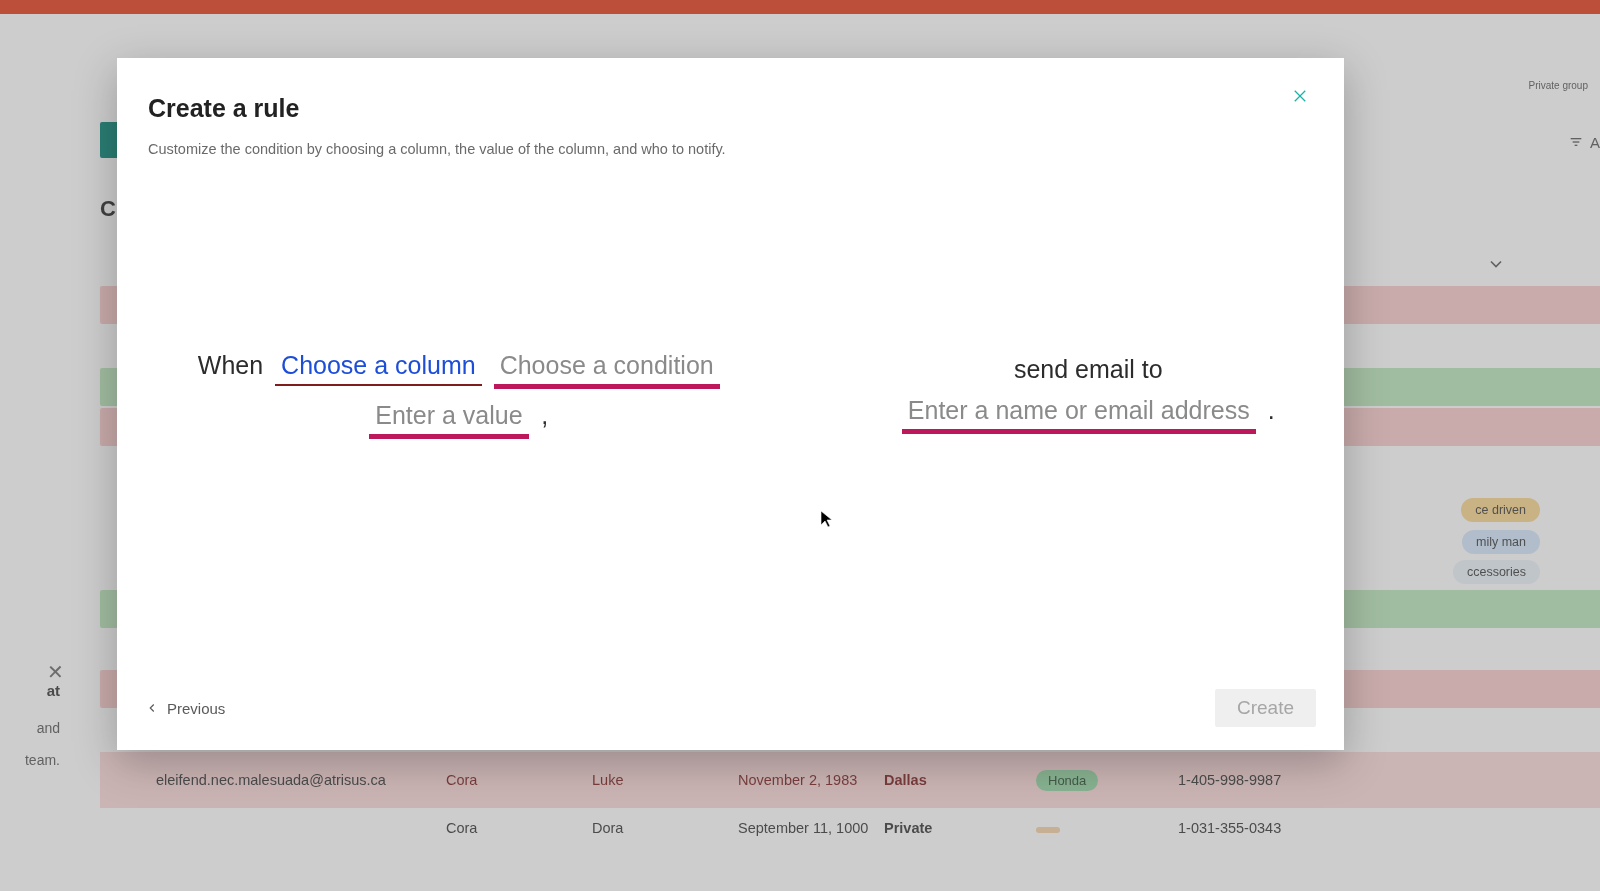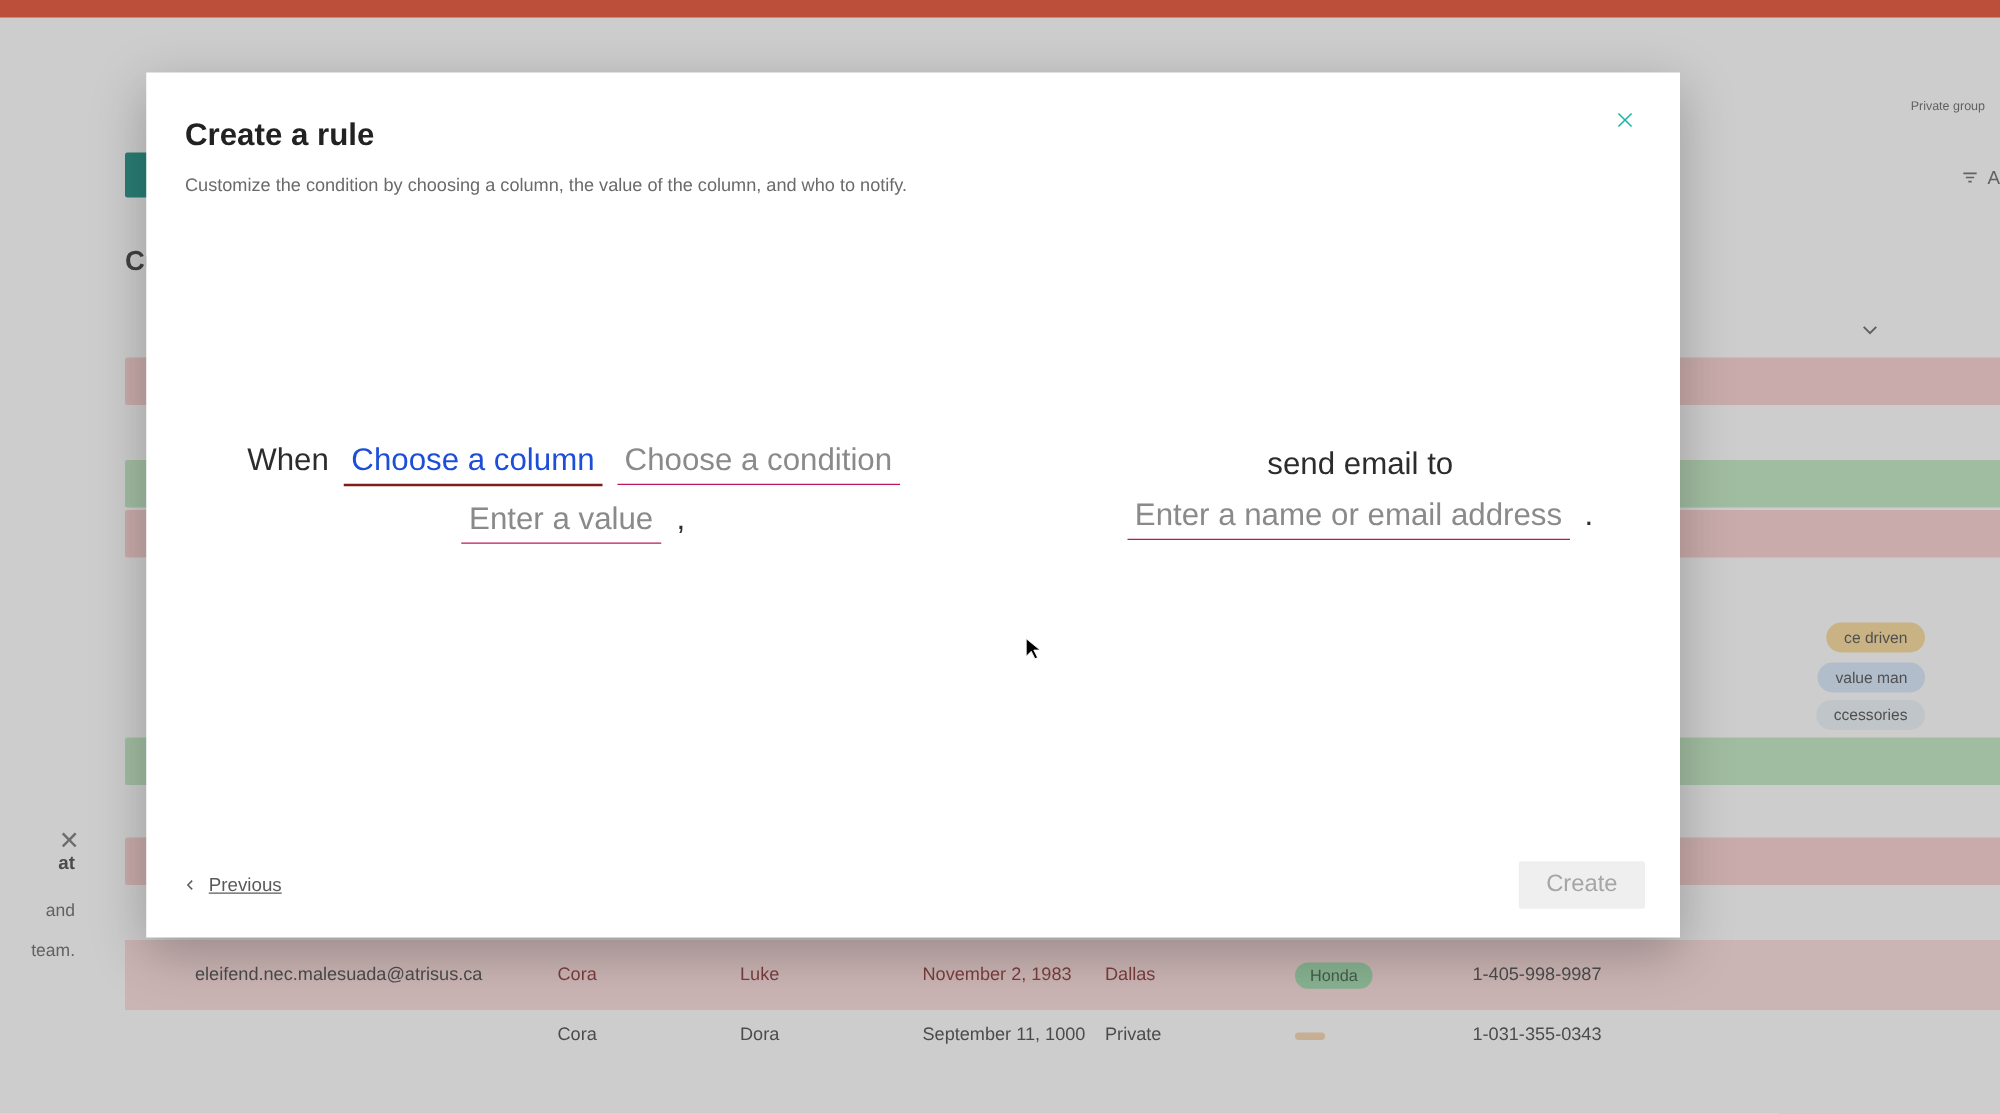--- a/index.html
+++ b/index.html
@@ -61,21 +61,21 @@
     position:absolute; left:100px; right:0; height:56px;
     background:#f7d4d4;
     display:flex; align-items:center;
     font-size:14.5px; color:#7a1d1d;
     padding-left:56px;
   }
   .bg-row .cell-email { width:290px; color:#333; }
   .bg-row .cell-first { width:146px; }
   .bg-row .cell-last  { width:146px; }
   .bg-row .cell-date  { width:146px; }
-  .bg-row .cell-city  { width:152px; }
+  .bg-row .cell-city  { width:152px;font-weight:bold; }
   .bg-row .cell-car   { width:142px; }
   .bg-row .cell-phone { width:180px; color:#333; }
   .bg-row .car-pill   { display:inline-block; background:#8fd19e; color:#284a2f; padding:3px 12px; border-radius:12px; font-size:13px;}
   .bg-row.row-main { top:752px; }
   .bg-row.row-partial { top:800px; background:transparent; color:#333;}
   .bg-row.row-partial .cell-email{color:#333;}
   .bg-row.row-partial .car-pill{ background:#f0cda0; color:#5c3b12;}
 
   
   .scrim { position:absolute; inset:0; background:rgba(120,120,120,0.35);}
@@ -110,37 +110,37 @@
     flex:1;
     display:flex; flex-direction:row; align-items:center; justify-content:center;
     gap:32px;
     padding-bottom:60px;
   }
   .sentence {
     font-size:25px; color:#2c2c2c; display:flex; align-items:baseline; gap:12px; flex-wrap:wrap; justify-content:center;
   }
   .sentence .static { color:#2c2c2c; }
   .blank {
-    display:inline-block; min-width:160px; border-bottom:1px solid #be185d;
+    display:inline-block; min-width:160px; border-bottom:5px solid #be185d;
     color:#8a8a8a; padding:0 6px 4px 6px; cursor:pointer;
     font-size:25px;
   }
   .blank.active {
     color:#1d4ed8;
     border-bottom:2px solid #7f1d1d;
   }
 
   .modal-footer {
     height:64px;
     display:flex; align-items:center; justify-content:space-between;
     padding:0 28px 20px 28px;
   }
   .prev-link {
     display:flex; align-items:center; gap:8px;
-    color:#5a5a5a; font-size:15px; cursor:pointer;text-decoration:underline;
+    color:#5a5a5a; font-size:15px; cursor:pointer;
   }
   .prev-link svg{ width:14px; height:14px; stroke:#5a5a5a; stroke-width:2;}
   .create-btn {
     background:#efefef; color:#a6a6a6;
     border:none; padding:8px 22px; font-size:19px; border-radius:2px;
     cursor:not-allowed;
   }
 
   
   .fake-cursor {
@@ -173,21 +173,21 @@
       </svg>
   </div>
 
   <div class="bg-strip pink  bg-strip-r1"></div>
   <div class="bg-strip green bg-strip-r2"></div>
   <div class="bg-strip pink  bg-strip-r3"></div>
   <div class="bg-strip green bg-strip-r4"></div>
   <div class="bg-strip pink  bg-strip-r5"></div>
 
   <span class="bg-tag t1">ce driven</span>
-  <span class="bg-tag t2">value man</span>
+  <span class="bg-tag t2">mily man</span>
   <span class="bg-tag t3">ccessories</span>
 
   <span class="bg-left-panel-close">✕</span>
   <div class="bg-left-text1">at</div>
   <div class="bg-left-text2">and</div>
   <div class="bg-left-text3">team.</div>
 
   <div class="bg-row row-main">
     <div class="cell-email">eleifend.nec.malesuada@atrisus.ca</div>
     <div class="cell-first">Cora</div>

